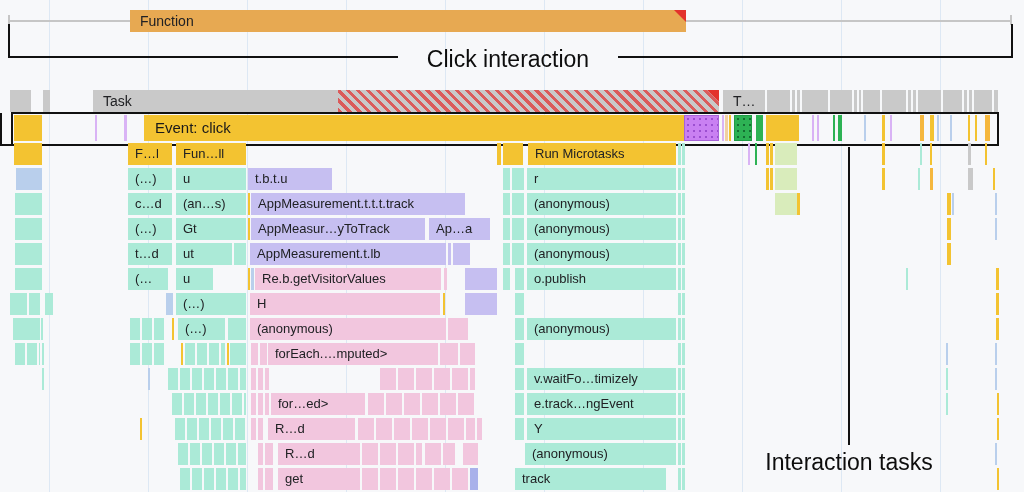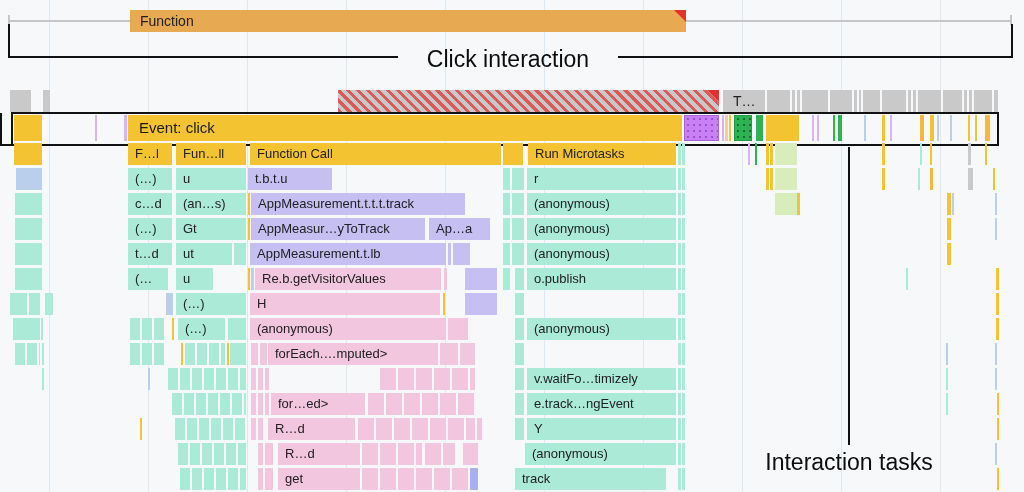--- a/index.html
+++ b/index.html
@@ -64,20 +64,23 @@
   </div>
 
   <div class="b blk" style="left:8px;top:24px;width:2px;height:34px"></div>
   <div class="b blk" style="left:1011px;top:24px;width:2px;height:34px"></div>
   <div class="b blk" style="left:8px;top:56px;width:390px;height:2px"></div>
   <div class="b blk" style="left:618px;top:56px;width:395px;height:2px"></div>
   <div class="anno" style="left:396px;top:46px;width:224px">Click interaction</div>
 
   <div class="b g" style="left:10px;top:90px;width:21px;height:22px"></div>
   <div class="b g" style="left:43px;top:90px;width:7px;height:22px"></div>
+  <div class="b g lab" style="left:93px;top:90px;width:245px;height:22px">
+    <span>Task</span>
+  </div>
   <div class="b hatch" style="left:338px;top:90px;width:381px;height:22px">
     <span class="tri"></span>
   </div>
   <div class="b g lab" style="left:723px;top:90px;width:42px;height:22px">
     <span>T…</span>
   </div>
   <div class="b g" style="left:767px;top:90px;width:23px;height:22px"></div>
   <div class="b g" style="left:792px;top:90px;width:3px;height:22px"></div>
   <div class="b g" style="left:797px;top:90px;width:3px;height:22px"></div>
   <div class="b g" style="left:802px;top:90px;width:26px;height:22px"></div>
@@ -95,21 +98,21 @@
   <div class="b g" style="left:974px;top:90px;width:18px;height:22px"></div>
   <div class="b g" style="left:994px;top:90px;width:4px;height:22px"></div>
 
   <div class="b" style="left:11px;top:112px;width:988px;height:34px;border:2px solid #111"></div>
   <div class="b blk" style="left:0;top:113px;width:2px;height:33px"></div>
   <div class="b blk" style="left:0;top:144px;width:13px;height:2px"></div>
 
   <div class="b y" style="left:14px;top:115px;width:28px;height:26px"></div>
   <div class="b pu" style="left:95px;top:115px;width:2px;height:26px"></div>
   <div class="b pu" style="left:124px;top:115px;width:3px;height:26px"></div>
-  <div class="b y lab15" style="left:128px;top:115px;width:554px;height:26px">
+  <div class="b y lab15" style="left:144px;top:115px;width:554px;height:26px">
     <span>Event: click</span>
   </div>
   <div class="b vd" style="left:684px;top:115px;width:35px;height:26px"></div>
   <div class="b pu" style="left:722px;top:115px;width:2px;height:26px"></div>
   <div class="b tn" style="left:725px;top:115px;width:3px;height:26px"></div>
   <div class="b y" style="left:729px;top:115px;width:2px;height:26px"></div>
   <div class="b gd" style="left:734px;top:115px;width:18px;height:26px"></div>
   <div class="b gn" style="left:756px;top:115px;width:7px;height:26px"></div>
   <div class="b y" style="left:766px;top:115px;width:33px;height:26px"></div>
   <div class="b pu" style="left:812px;top:115px;width:2px;height:26px"></div>
@@ -123,21 +126,20 @@
   <div class="b y" style="left:930px;top:115px;width:4px;height:26px"></div>
   <div class="b lb" style="left:937px;top:115px;width:2px;height:26px"></div>
   <div class="b lb" style="left:950px;top:115px;width:2px;height:26px"></div>
   <div class="b y" style="left:968px;top:115px;width:2px;height:26px"></div>
   <div class="b y" style="left:975px;top:115px;width:2px;height:26px"></div>
   <div class="b or" style="left:985px;top:115px;width:5px;height:26px"></div>
 
   <div class="c y sl" style="left:14px;top:143px;width:28px"></div>
   <div class="c y" style="left:128px;top:143px;width:44px">F…l</div>
   <div class="c y" style="left:176px;top:143px;width:70px">Fun…ll</div>
-  <div class="c y" style="left:250px;top:143px;width:250px">Function Call</div>
   <div class="c y sl" style="left:497px;top:143px;width:4px"></div>
   <div class="c y sl" style="left:503px;top:143px;width:20px"></div>
   <div class="c y" style="left:528px;top:143px;width:148px">Run Microtasks</div>
   <div class="c m sl" style="left:678px;top:143px;width:3px"></div>
   <div class="c m sl" style="left:682px;top:143px;width:3px"></div>
   <div class="c pu sl" style="left:748px;top:143px;width:2px"></div>
   <div class="c gn sl" style="left:755px;top:143px;width:2px"></div>
   <div class="c y sl" style="left:766px;top:143px;width:3px"></div>
   <div class="c y sl" style="left:770px;top:143px;width:3px"></div>
   <div class="c pg sl" style="left:775px;top:143px;width:22px"></div>

